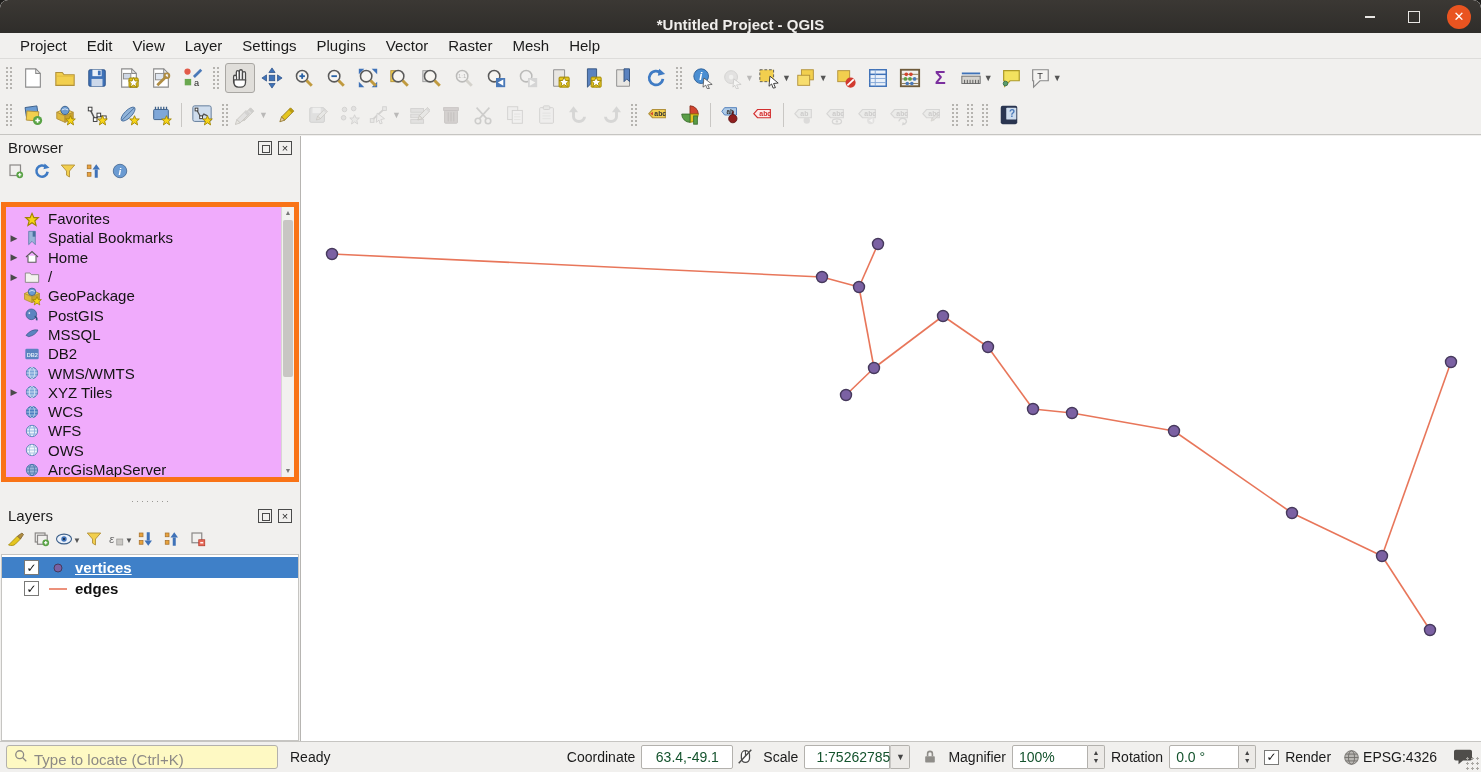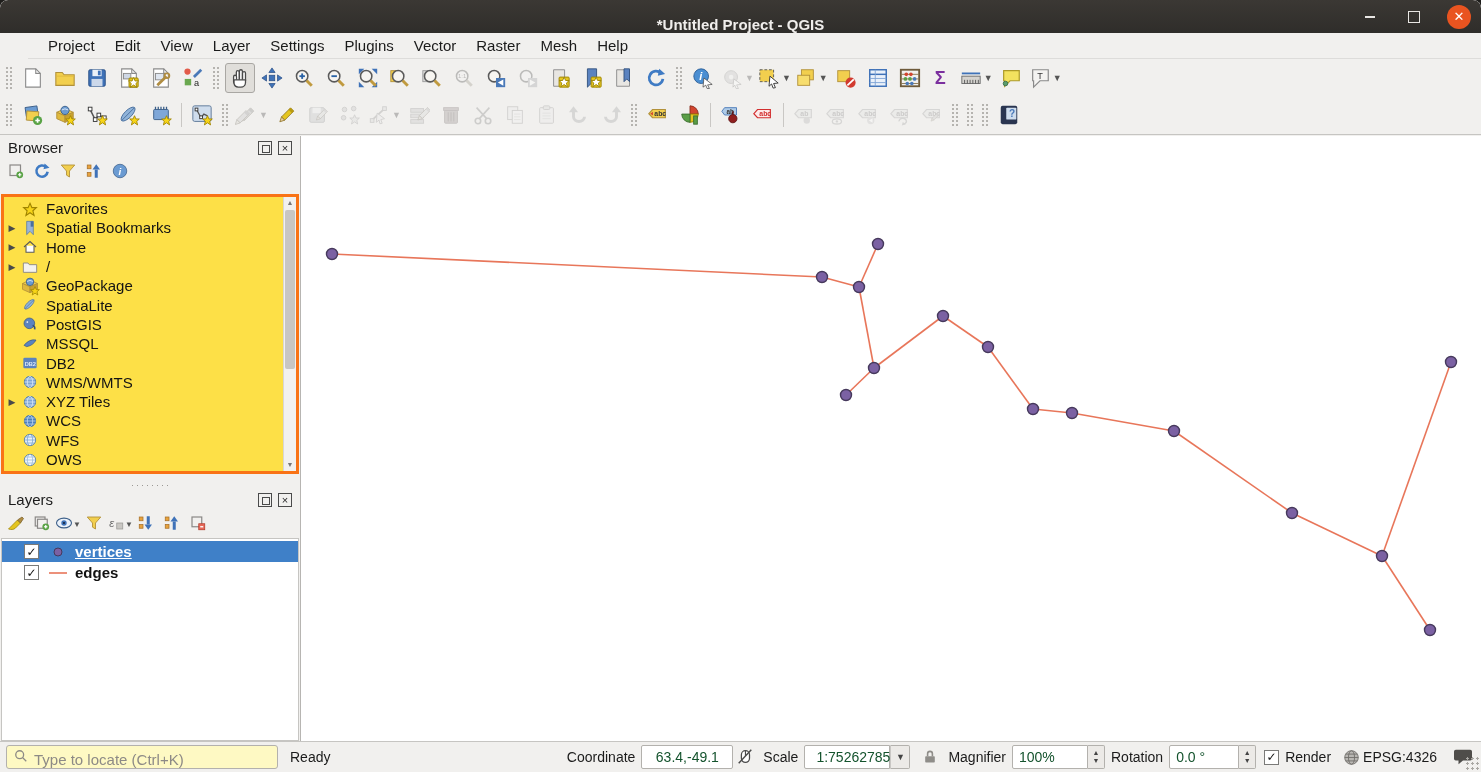--- a/index.html
+++ b/index.html
@@ -9,21 +9,21 @@
   
   .titlebar{position:absolute;left:0;top:0;right:0;height:33px;background:linear-gradient(#3b3834,#2f2d2a);display:flex;align-items:center;justify-content:center;border-radius:8px 8px 0 0;}
   .titlebar .title{color:#f0eeec;font-size:15px;font-weight:bold;margin-top:16px;}
   .winbtns{position:absolute;right:10px;top:0;height:33px;display:flex;align-items:center;gap:22px;}
   .wb{width:22px;height:22px;display:flex;align-items:center;justify-content:center;color:#e8e6e3;font-size:14px;cursor:pointer;}
   .wb.min::before{content:"";width:10px;height:2px;background:#e8e6e3;}
   .wb.max::before{content:"";width:10px;height:10px;border:1.5px solid #e8e6e3;}
   .wb.close{width:24px;height:24px;border-radius:50%;background:#e95420;color:#fff;font-size:13px;font-weight:bold;}
 
   
-  .menubar{position:absolute;left:0;top:33px;right:0;height:26px;background:#f1f0ee;display:flex;align-items:center;padding-left:10px;border-bottom:1px solid #dddcda;margin-left:28px;}
+  .menubar{position:absolute;left:0;top:33px;right:0;height:26px;background:#f1f0ee;display:flex;align-items:center;padding-left:10px;border-bottom:1px solid #dddcda;}
   .menu{padding:2px 10px;font-size:15px;color:#1b1b1b;cursor:pointer;}
 
   
   .tbar{position:absolute;left:0;right:0;background:#f1f0ee;display:flex;align-items:center;padding-left:2px;}
   #tb1{top:59px;height:37px;}
   #tb2{top:96px;height:39px;border-bottom:1px solid #c6c5c2;}
   .tbtn{height:30px;min-width:30px;display:flex;align-items:center;justify-content:center;border:1px solid transparent;border-radius:3px;margin:0 1px;cursor:pointer;}
   .tbtn.active{background:#e0deda;border-color:#a9a7a3;}
   .tbtn.disabled{opacity:.35;filter:grayscale(85%);cursor:default;}
   .tbtn .dd{font-size:9px;color:#555;margin-left:2px;}
@@ -35,21 +35,21 @@
   .leftcol{position:absolute;left:0;top:136px;width:301px;bottom:31px;background:#f1f0ee;display:flex;flex-direction:column;border-right:1px solid #b7b5b2;}
   .panelhead{height:23px;display:flex;align-items:center;padding:0 8px;font-size:15px;color:#1b1b1b;}
   .panelhead .spacer{flex:1;}
   .phbtn{width:14px;height:14px;border:1px solid #4a4a4a;margin-left:6px;position:relative;cursor:pointer;background:#f1f0ee;}
   .phbtn.float::before{content:"";position:absolute;left:3px;top:3px;width:6px;height:6px;border:1px solid #4a4a4a;background:#f1f0ee;}
   .phbtn.closep{display:flex;align-items:center;justify-content:center;font-size:11px;color:#2a2a2a;}
   .ptools{height:27px;display:flex;align-items:center;padding-left:4px;gap:2px;}
   .ptool{width:24px;height:24px;display:flex;align-items:center;justify-content:center;cursor:pointer;}
   .ptool .dd{font-size:8px;color:#555;}
 
-  .treewrap{position:relative;flex:1;background:#fde047;border:3px solid #f97316;margin:8px 1px;overflow:hidden;}
+  .treewrap{position:relative;flex:1;background:#f0abfc;border:5px solid #f97316;margin:16px 1px;overflow:hidden;}
   .trow{display:flex;align-items:center;height:19.3px;font-size:15px;color:#141414;cursor:pointer;white-space:nowrap;}
   .trow .arrow{width:16px;text-align:center;font-size:9px;color:#4a4a4a;flex:none;}
   .trow .ticon{width:20px;flex:none;display:flex;justify-content:center;}
   .trow .tlabel{margin-left:6px;}
 
   .sbar{position:absolute;right:0;top:0;bottom:0;width:13px;background:#f2f1ef;border-left:1px solid #d8d6d3;}
   .sbar .thumb{position:absolute;left:1px;right:1px;top:13px;height:58%;background:#c8c6c3;border-radius:2px;}
   .sbar .ar{position:absolute;left:0;right:0;height:12px;font-size:7px;color:#777;text-align:center;line-height:12px;}
 
   .splitter{height:6px;background:#f1f0ee;display:flex;align-items:center;justify-content:center;}
@@ -867,30 +867,20 @@
                 <path d="M3 9v7l9 4v-7z" fill="#e0b93c" stroke="#b2913a"></path>
                 <path d="M21 9v7l-9 4v-7z" fill="#caa22e" stroke="#b2913a"></path>
                 <circle cx="12" cy="7" r="4.5" fill="#6b9bd2" stroke="#3b5e88"></circle>
                 <path d="M8.5 6.5q3.5-2.5 7 0" fill="none" stroke="#dfeaf6"></path>
                 <g transform="translate(18,18) scale(1.05)">
                   <polygon points="0,-5 1.5,-1.6 5,-1.6 2.3,0.9 3.2,4.6 0,2.4 -3.2,4.6 -2.3,0.9 -5,-1.6 -1.5,-1.6" fill="#f7d417" stroke="#a08400" stroke-width="0.9"></polygon>
                 </g>
               </svg>
             </span>
             <span class="tlabel">GeoPackage</span>
-          </div>
-          <div class="trow">
-            <span class="arrow"></span>
-            <span class="ticon">
-              <svg viewBox="0 0 24 24" width="16" height="16">
-                <ellipse cx="11" cy="11" rx="3.6" ry="9.5" fill="#8fb3d9" stroke="#4a6f9e" transform="rotate(45 11 11)"></ellipse>
-                <line x1="4" y1="18" x2="18" y2="4" stroke="#4a6f9e"></line>
-              </svg>
-            </span>
-            <span class="tlabel">SpatiaLite</span>
           </div>
           <div class="trow">
             <span class="arrow"></span>
             <span class="ticon">
               <svg viewBox="0 0 24 24" width="16" height="16">
                 <circle cx="11" cy="11" r="8" fill="#5b83c0" stroke="#33527e"></circle>
                 <path d="M16 14q4 2 3 6" fill="none" stroke="#33527e" stroke-width="2.4"></path>
                 <circle cx="8" cy="9" r="1.3" fill="#fff"></circle>
               </svg>
             </span>

